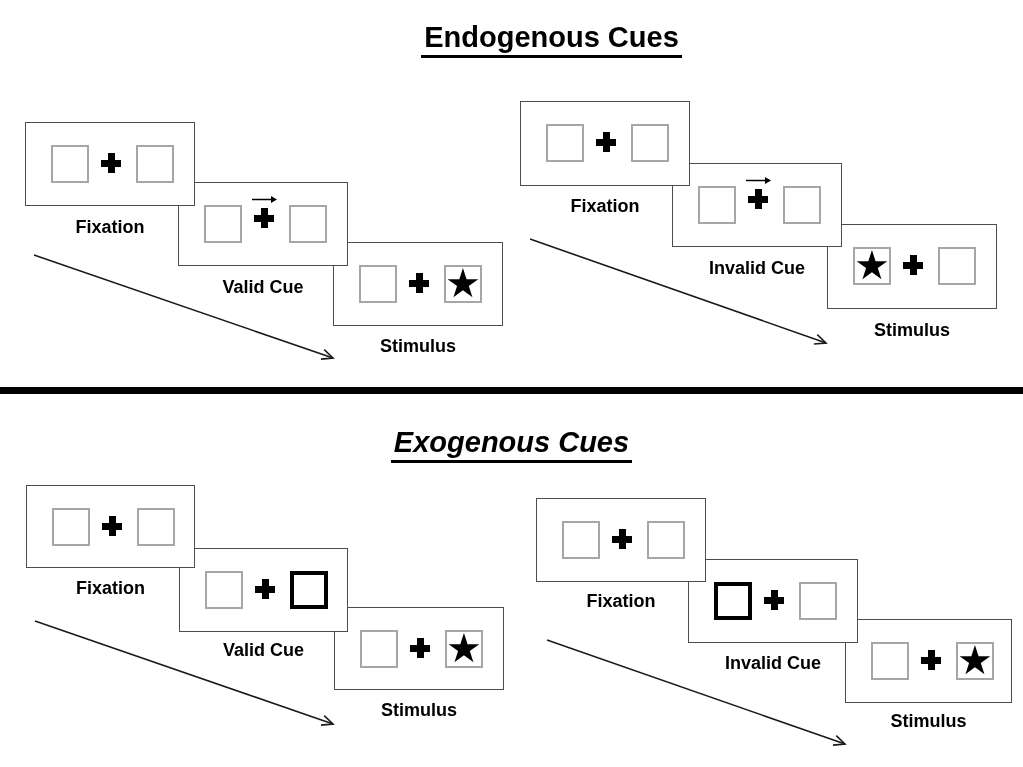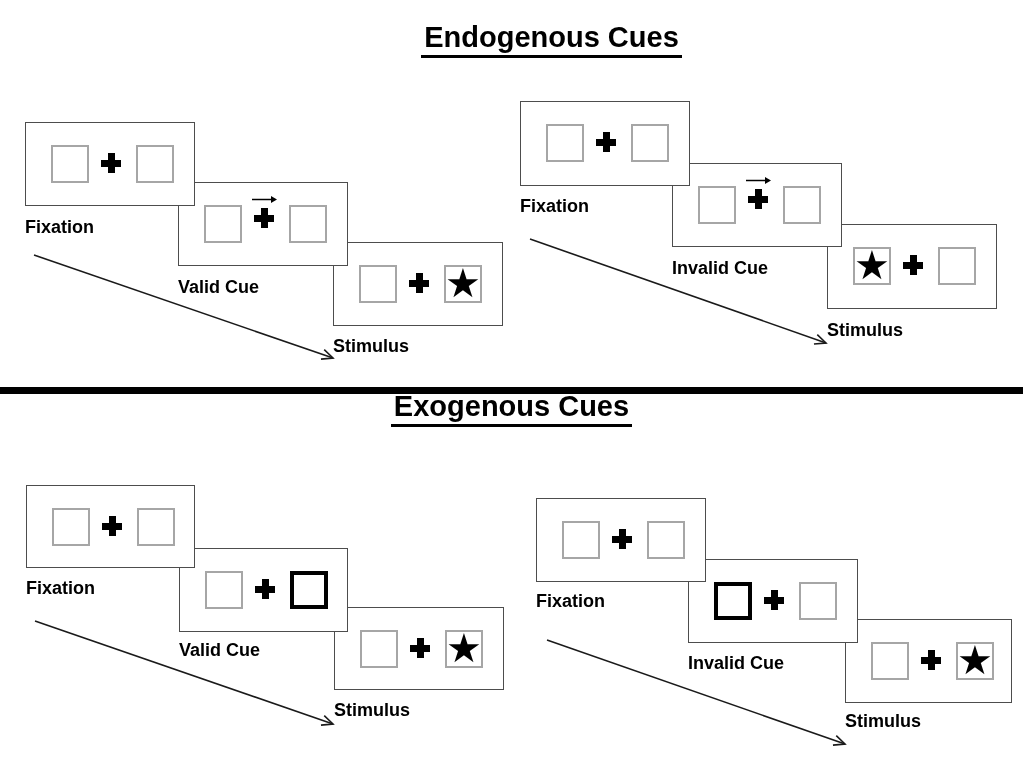--- a/index.html
+++ b/index.html
@@ -6,21 +6,21 @@
   #canvas{
     position:relative;width:1023px;height:767px;background:#ffffff;
     font-family:"Liberation Sans",sans-serif;color:#000;overflow:hidden;
   }
   .section-title{
     position:absolute;left:0;width:1023px;text-align:center;
     font-size:29px;font-weight:bold;margin:0;line-height:34px;
   }
   .section-title .u{border-bottom:3px solid #000;padding:0 3px 1px 3px;display:inline-block;}
   #title-endogenous{top:20px;padding-left:40px;}
-  #title-exogenous{top:389px;}
+  #title-exogenous{top:425px;font-style:italic;}
   .divider{position:absolute;left:0;width:1023px;height:7px;background:#000;top:387px;}
   .panel{
     position:absolute;background:#ffffff;border:1px solid #4d4d4d;box-sizing:border-box;
   }
   .sq{
     position:absolute;top:22px;width:38px;height:38px;box-sizing:border-box;
     border:2px solid #a6a6a6;background:#fff;
     display:flex;align-items:center;justify-content:center;
   }
   .sq.left{left:25px;}
@@ -30,21 +30,21 @@
     font-family:"DejaVu Sans",sans-serif;font-size:40px;line-height:38px;color:#000;
     display:block;transform:translateY(-1px);
   }
   .plus{position:absolute;left:75px;width:20px;height:20px;}
   .plus::before{content:"";position:absolute;left:0;top:6.5px;width:20px;height:7px;background:#000;}
   .plus::after{content:"";position:absolute;left:6.5px;top:0;width:7px;height:20px;background:#000;}
   .plus.centered{top:30px;}
   .plus.under-arrow{top:25px;}
   .cue-arrow{position:absolute;left:72px;top:11px;width:27px;height:11px;}
   .panel-label{
-    position:absolute;font-size:18px;font-weight:bold;text-align:left;
+    position:absolute;font-size:18px;font-weight:bold;text-align:center;
     z-index:4;white-space:nowrap;
   }
   #arrows-overlay{position:absolute;left:0;top:0;width:1023px;height:767px;pointer-events:none;z-index:0;}
 </style>
 </head>
 <body>
 
 <div id="canvas">
 
   <h2 class="section-title" id="title-endogenous"><span class="u">Endogenous Cues</span></h2>

